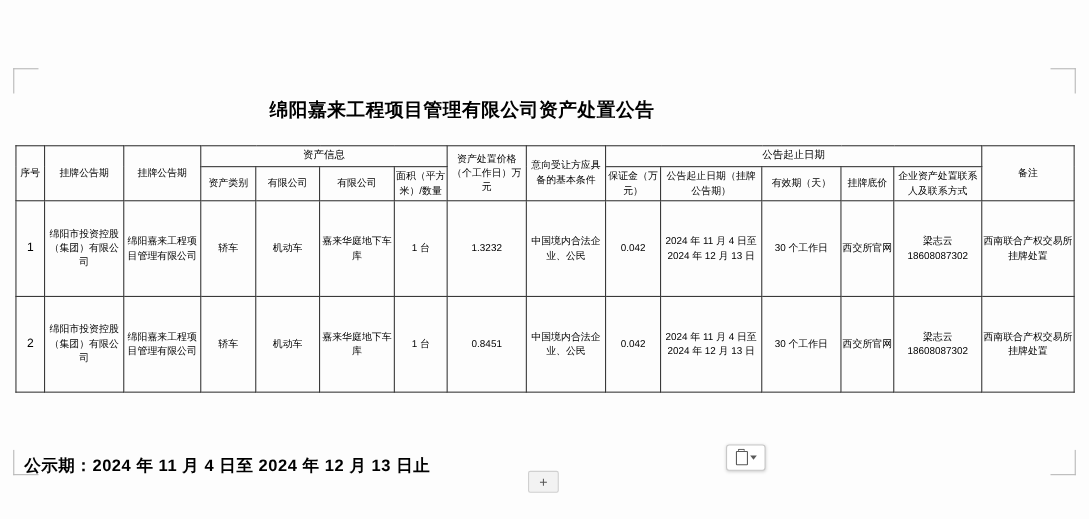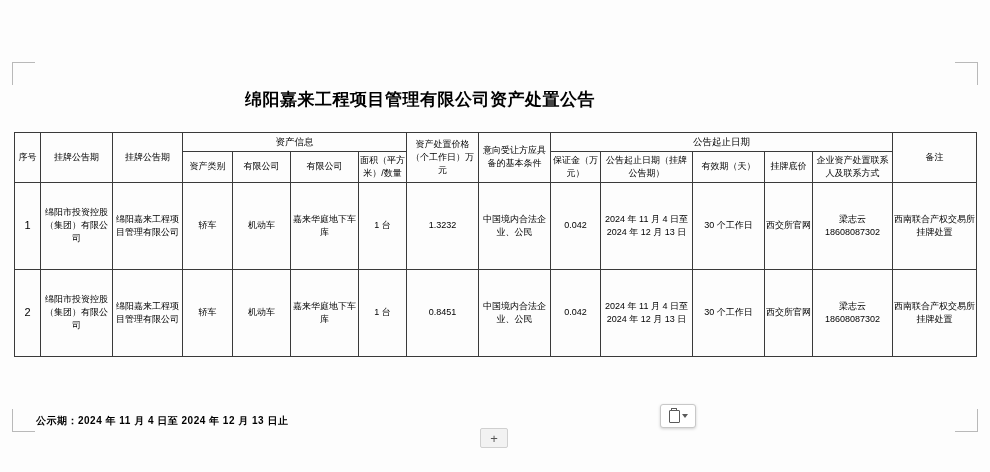--- a/index.html
+++ b/index.html
@@ -78,23 +78,23 @@
   .idx {
     font-weight: bold;
     font-size: 11px;
   }
   .cell-strong {
     font-weight: bold;
   }
 
   .notice {
     position: absolute;
-    left: 36px;
+    left: 22px;
     top: 414px;
-    font-size: 10px;
+    font-size: 15px;
     font-weight: bold;
     letter-spacing: 0.5px;
   }
 
   
   .paste-widget {
     position: absolute;
     left: 660px;
     top: 404px;
     width: 34px;

